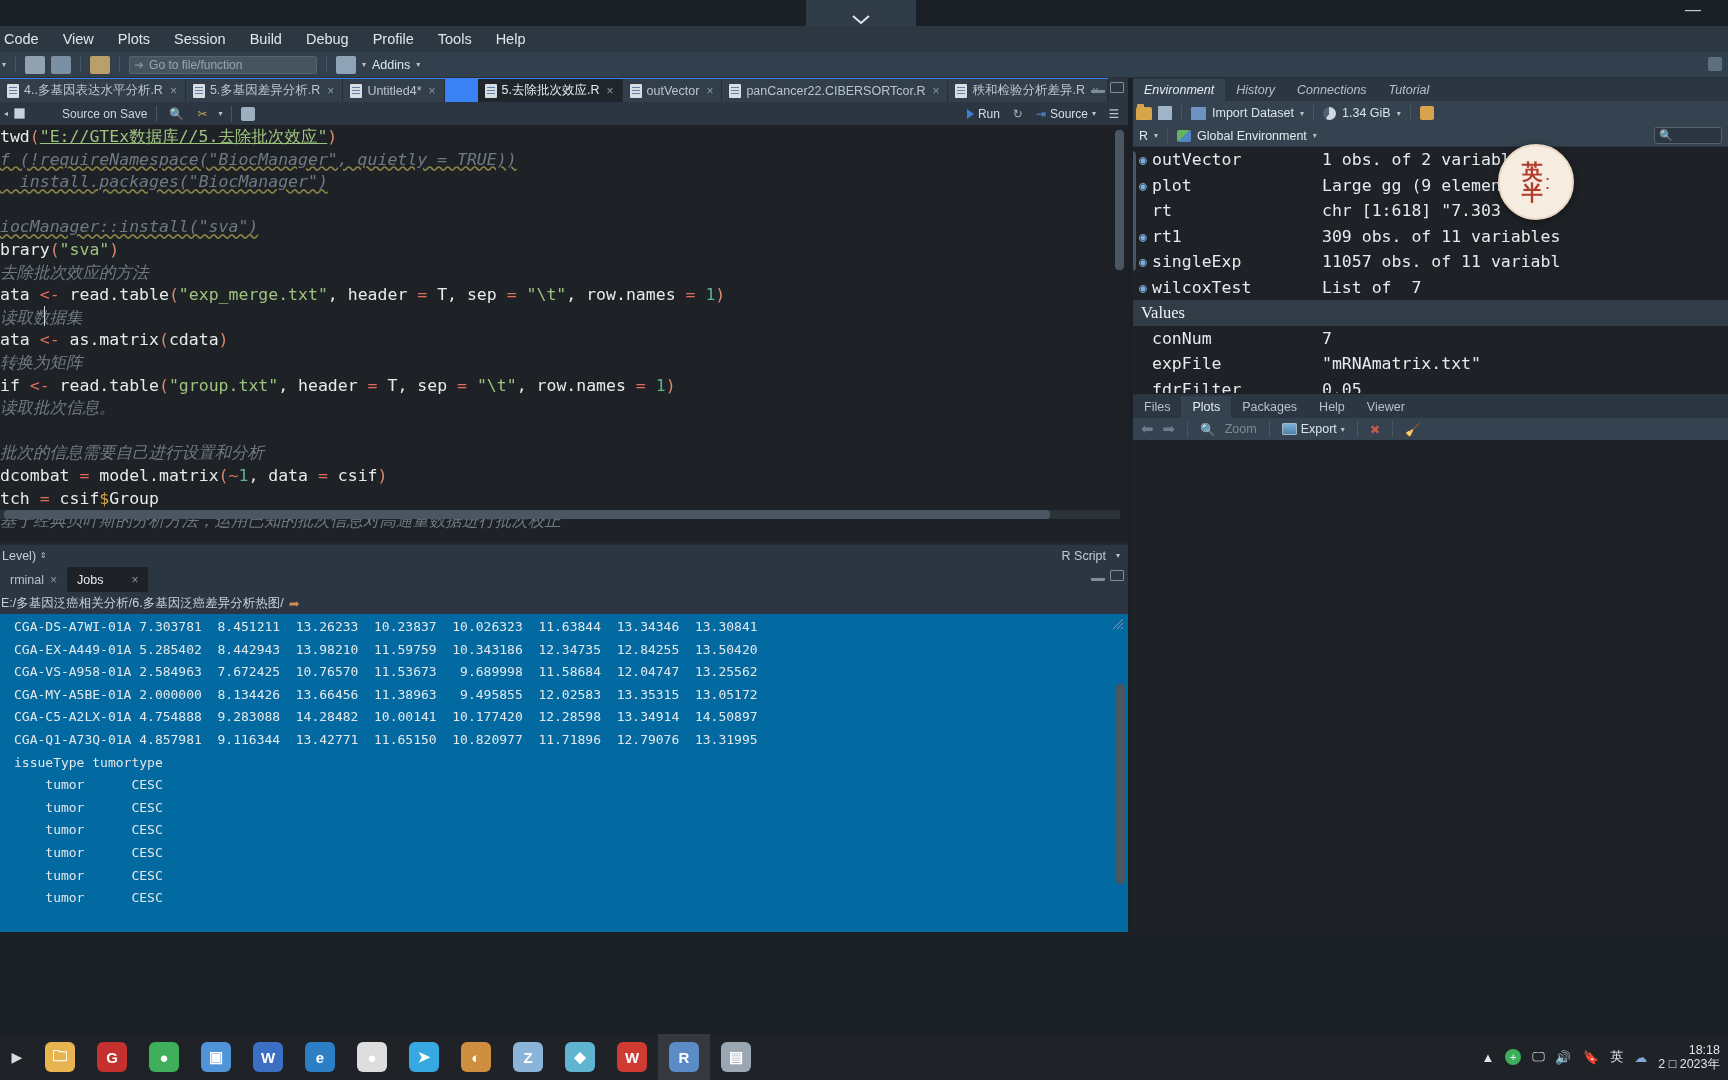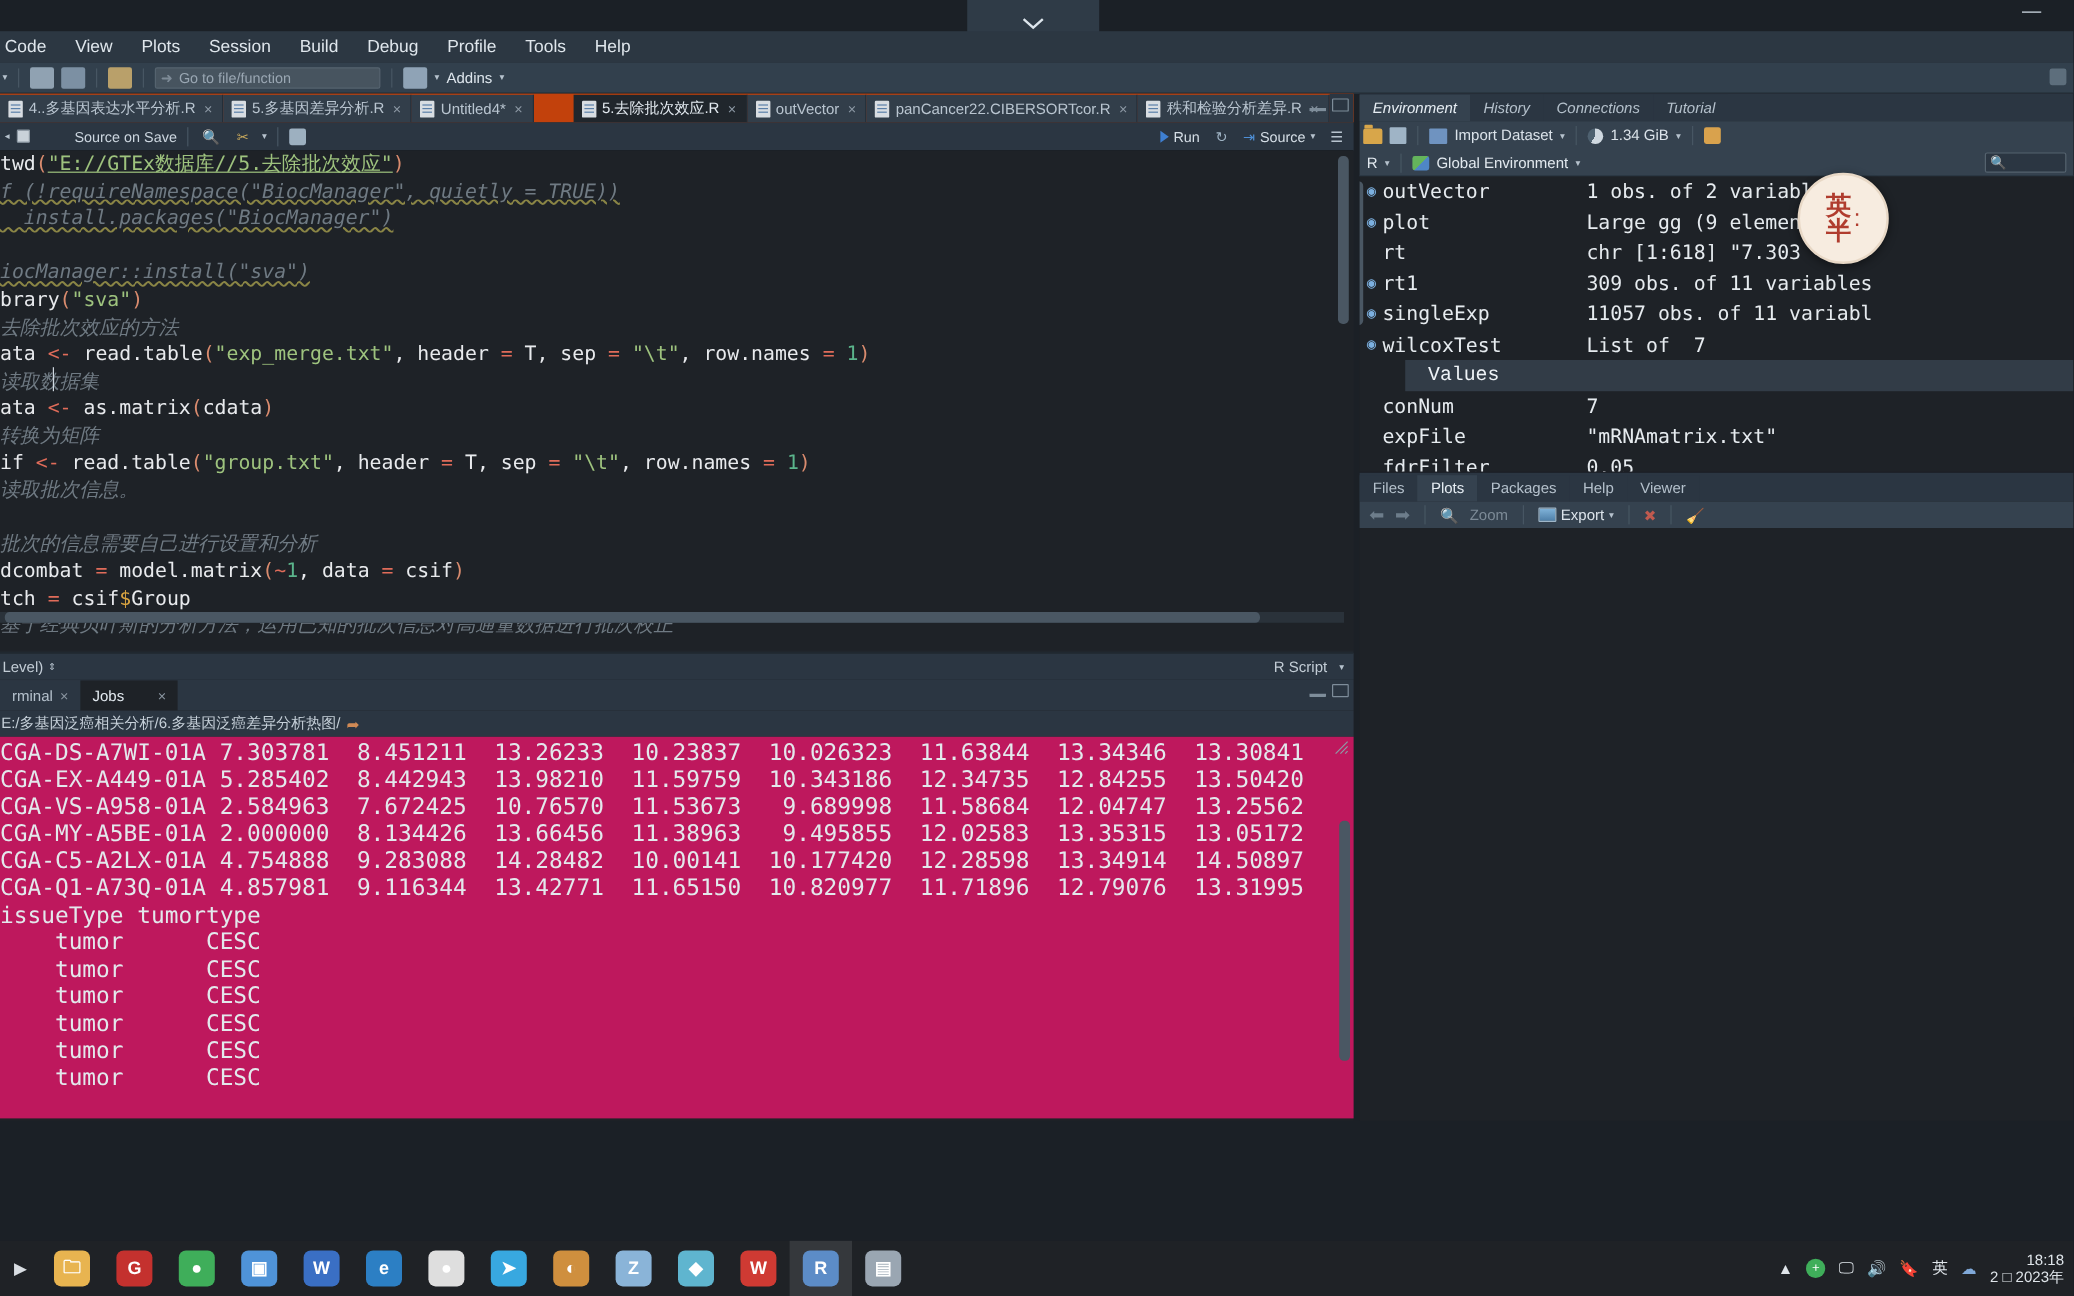--- a/index.html
+++ b/index.html
@@ -59,21 +59,21 @@
   .addins { color: #dde5ec; font-size: 12.5px; }
   .caret { font-size: 8px; color: #b6c2cd; }
   .toolbar-right-ico { position: absolute; right: 6px; top: 5px; width: 14px; height: 14px; background:#5d6e7c; border-radius:2px;}
 
   
   .source-pane {
     position: absolute; left: 0; top: 78px; width: 1128px; height: 488px;
     background: #20262c;
   }
   .tabrow {
-    position: relative; height: 24px; background: #c2410c;
+    position: relative; height: 24px; background: #3b82f6;
     display: flex; align-items: flex-end; overflow: hidden; justify-content: flex-end;
   }
   .ftab {
     display: flex; align-items: center; gap: 5px;
     height: 23px; padding: 0 8px 0 7px;
     background: #323e4a; color: #b9c5d0; font-size: 12.5px;
     border-right: 1px solid #242e38; white-space: nowrap;
   }
   .ftab.active { background: #20262c; color: #e3eaf0; margin-left: 33px; }
   .ftab .fico {
@@ -146,23 +146,23 @@
     font-size: 12.5px; color: #b5c1cc; background: #2b3642;
   }
   .ctab.active { background: #1e2227; color: #e4ebf1; gap: 28px; }
   .ctab .x { color: #8a95a0; font-size: 12px;}
   .console-pathbar {
     height: 22px; background: #2b3642; display: flex; align-items: center;
     color: #c6d0d9; font-size: 12.5px; padding-left: 1px; gap: 5px;
   }
   .arrow-ico { color:#d08a55; font-size: 13px; }
   .console-out {
-    position: relative; height: 318px; background: #be185d; overflow: hidden;
-    font-family: "DejaVu Sans Mono", monospace; font-size: 19px; line-height: 22.6px;
-    color: #e3e8ec; padding-top: 2px;
+    position: relative; height: 318px; background: #0369a1; overflow: hidden;
+    font-family: "DejaVu Sans Mono", monospace; font-size: 13px; line-height: 22.6px;
+    color: #e3e8ec; padding-top: 2px; padding-left: 14px;
   }
   .console-out .row { white-space: pre; }
   .vscroll-con { position:absolute; right:3px; top:70px; width:9px; height:200px; background:#4a5763; border-radius:4px;}
   .resize-grip { position:absolute; right:4px; top:2px; width:12px; height:12px;}
 
   
   .env-pane {
     position: absolute; left: 1133px; top: 78px; width: 595px; height: 315px;
     background: #1e2227;
   }
@@ -199,23 +199,22 @@
   .env-list {
     position: relative; background: #1e2227; height: 246px; overflow: hidden;
     font-family: "DejaVu Sans Mono", monospace; font-size: 16.5px; line-height: 25.5px;
     color: #e6ebef;
   }
   .env-row { display: flex; white-space: pre; padding-left: 6px; }
   .env-dot { width: 13px; flex: none; color: #7cb0e0; font-size: 13px; line-height: 25.5px;}
   .env-name { width: 170px; flex: none; }
   .env-val { flex: 1 1 auto; }
   .env-section {
-    background: #323c47; color: #eef3f7; padding-left: 19px; white-space: pre;
-    font-family: Liberation Mono, monospace;
-    margin-left: 38px;
+    background: #323c47; color: #eef3f7; padding-left: 8px; white-space: pre;
+    font-family: Liberation Serif, serif;
   }
   .vscroll-env { position:absolute; left:-6px; top:4px; width:9px; height:120px; background:#4a5763; border-radius:4px;}
 
   .files-pane {
     position: absolute; left: 1133px; top: 394px; width: 595px; height: 540px;
     background: #1e2227;
   }
   .files-tabrow { height: 24px; background: #2b3642; display:flex; align-items:flex-end;}
   .files-toolbar {
     height: 22px; background: #35424f; display: flex; align-items: center; gap: 9px;

